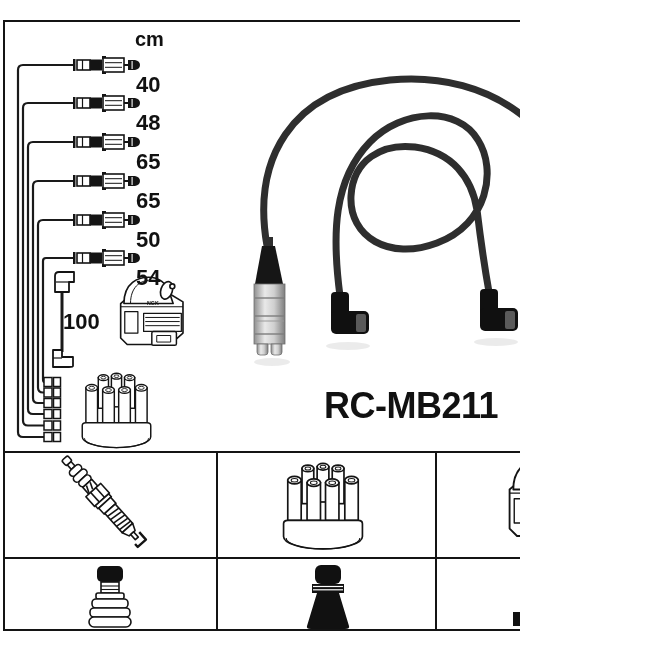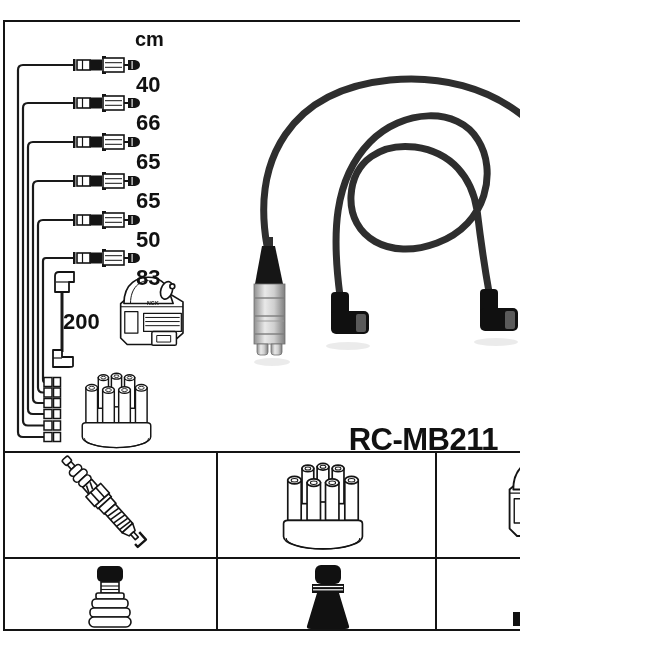--- a/index.html
+++ b/index.html
@@ -16,21 +16,21 @@
   .hline2{left:3px;top:557px;width:631px;height:2px;}
   .vline1{left:216px;top:451px;width:2px;height:178px;}
   .vline2{left:435px;top:451px;width:2px;height:178px;}
   .svglayer{position:absolute;left:0;top:0;width:650px;height:650px;}
   .lbl{position:absolute;white-space:nowrap;}
   .unit{left:135px;top:28px;font-size:20px;font-weight:700;}
   .len{left:136px;width:50px;font-size:22px;font-weight:700;line-height:22px;letter-spacing:0px;margin-top:20px;}
   .len0{top:54px;} .len1{top:92px;} .len2{top:131px;}
   .len3{top:170px;} .len4{top:209px;} .len5{top:247px;}
   .coillen{left:63px;top:309px;font-size:22px;font-weight:700;}
-  .code{right:22px;top:385px;font-size:31px;font-weight:700;letter-spacing:-0.5px;text-align:right;margin-top:37px;}
+  .code{right:22px;top:385px;font-size:36px;font-weight:700;letter-spacing:-0.5px;text-align:right;}
   .stock{right:22px;top:417px;font-size:19.5px;font-weight:700;text-align:right;}
 </style>
 </head>
 <body>
 
 <div class="stage">
 
   <div class="frame"></div>
   <div class="gridline hline1"></div>
   <div class="gridline hline2"></div>
@@ -334,20 +334,20 @@
       <rect x="532" y="578" width="22" height="3.6" fill="#fff"></rect>
       <rect x="532" y="585" width="22" height="3.6" fill="#fff"></rect>
       <rect x="533" y="593" width="20" height="17" fill="#fff"></rect>
       <rect x="513" y="612" width="60" height="14" fill="#111"></rect>
       <rect x="559" y="621" width="14" height="5" fill="#fff"></rect>
     </g>
   </svg>
 
   <div class="lbl unit">cm</div>
   <div class="lbl len len0">40</div>
-  <div class="lbl len len1">66</div>
+  <div class="lbl len len1">48</div>
   <div class="lbl len len2">65</div>
   <div class="lbl len len3">65</div>
   <div class="lbl len len4">50</div>
-  <div class="lbl len len5">83</div>
-  <div class="lbl coillen">200</div>
+  <div class="lbl len len5">54</div>
+  <div class="lbl coillen">100</div>
   <div class="lbl code">RC-MB211</div>
 </div>
 
 </body></html>

